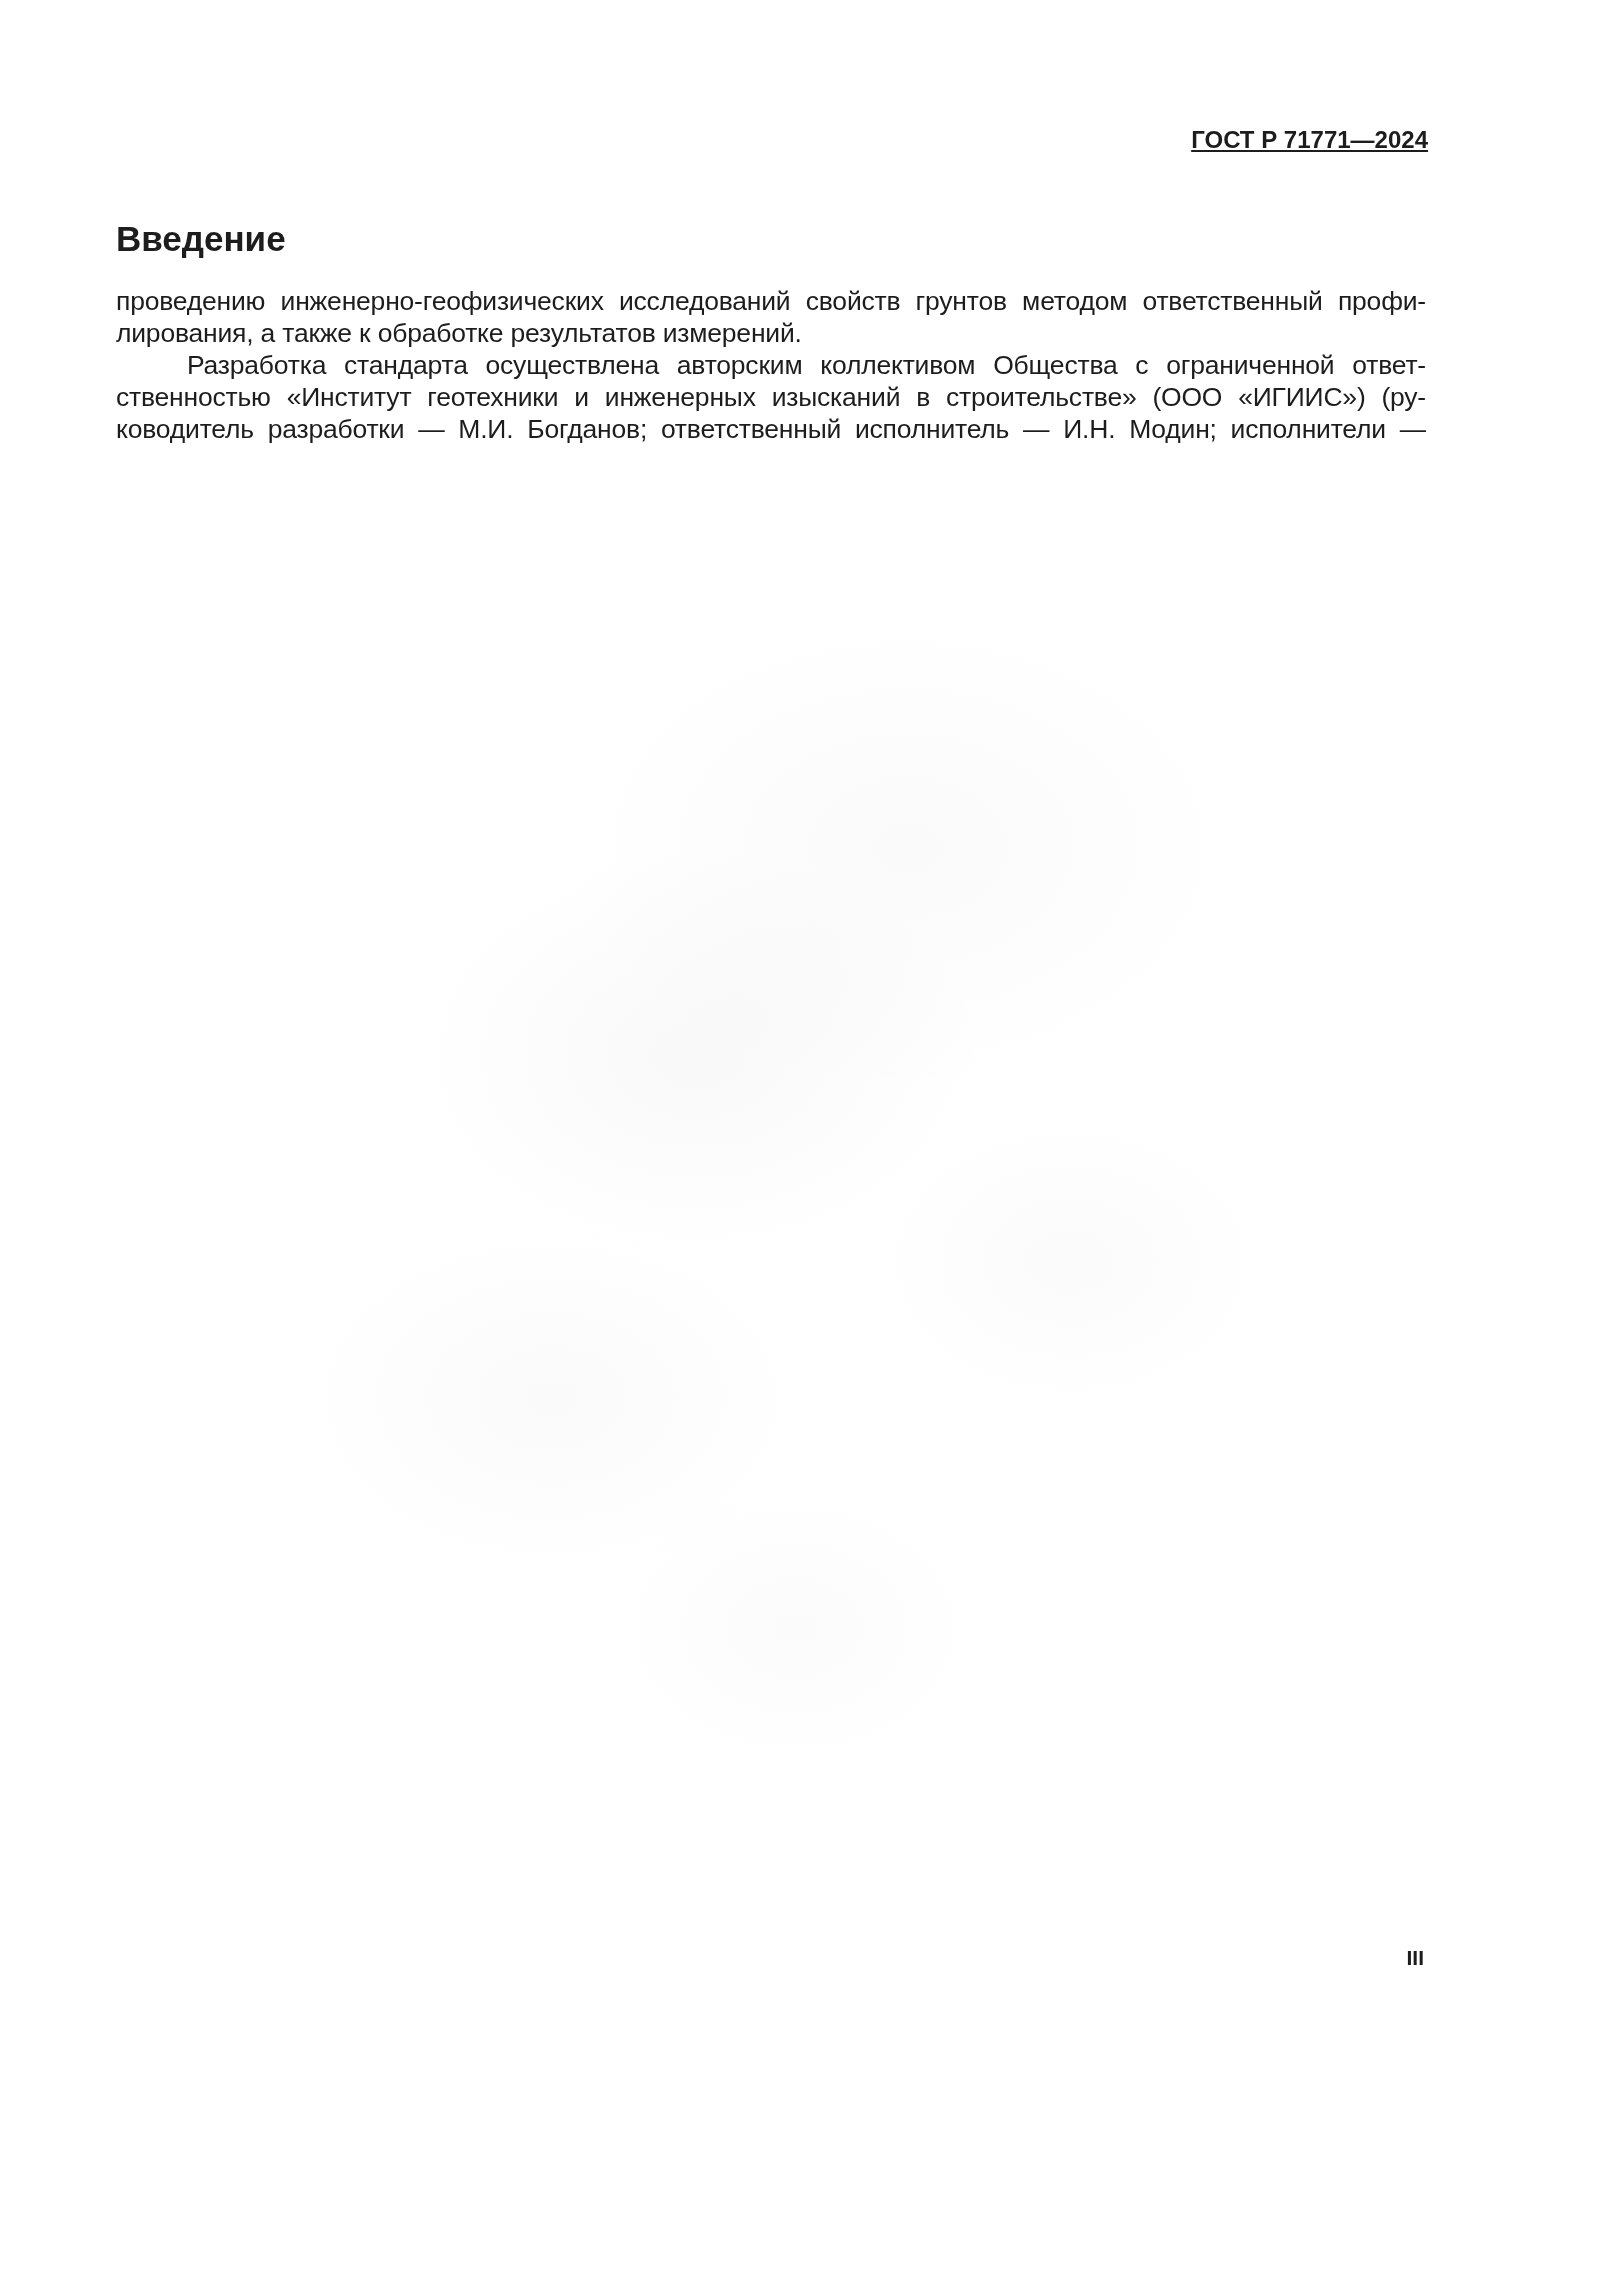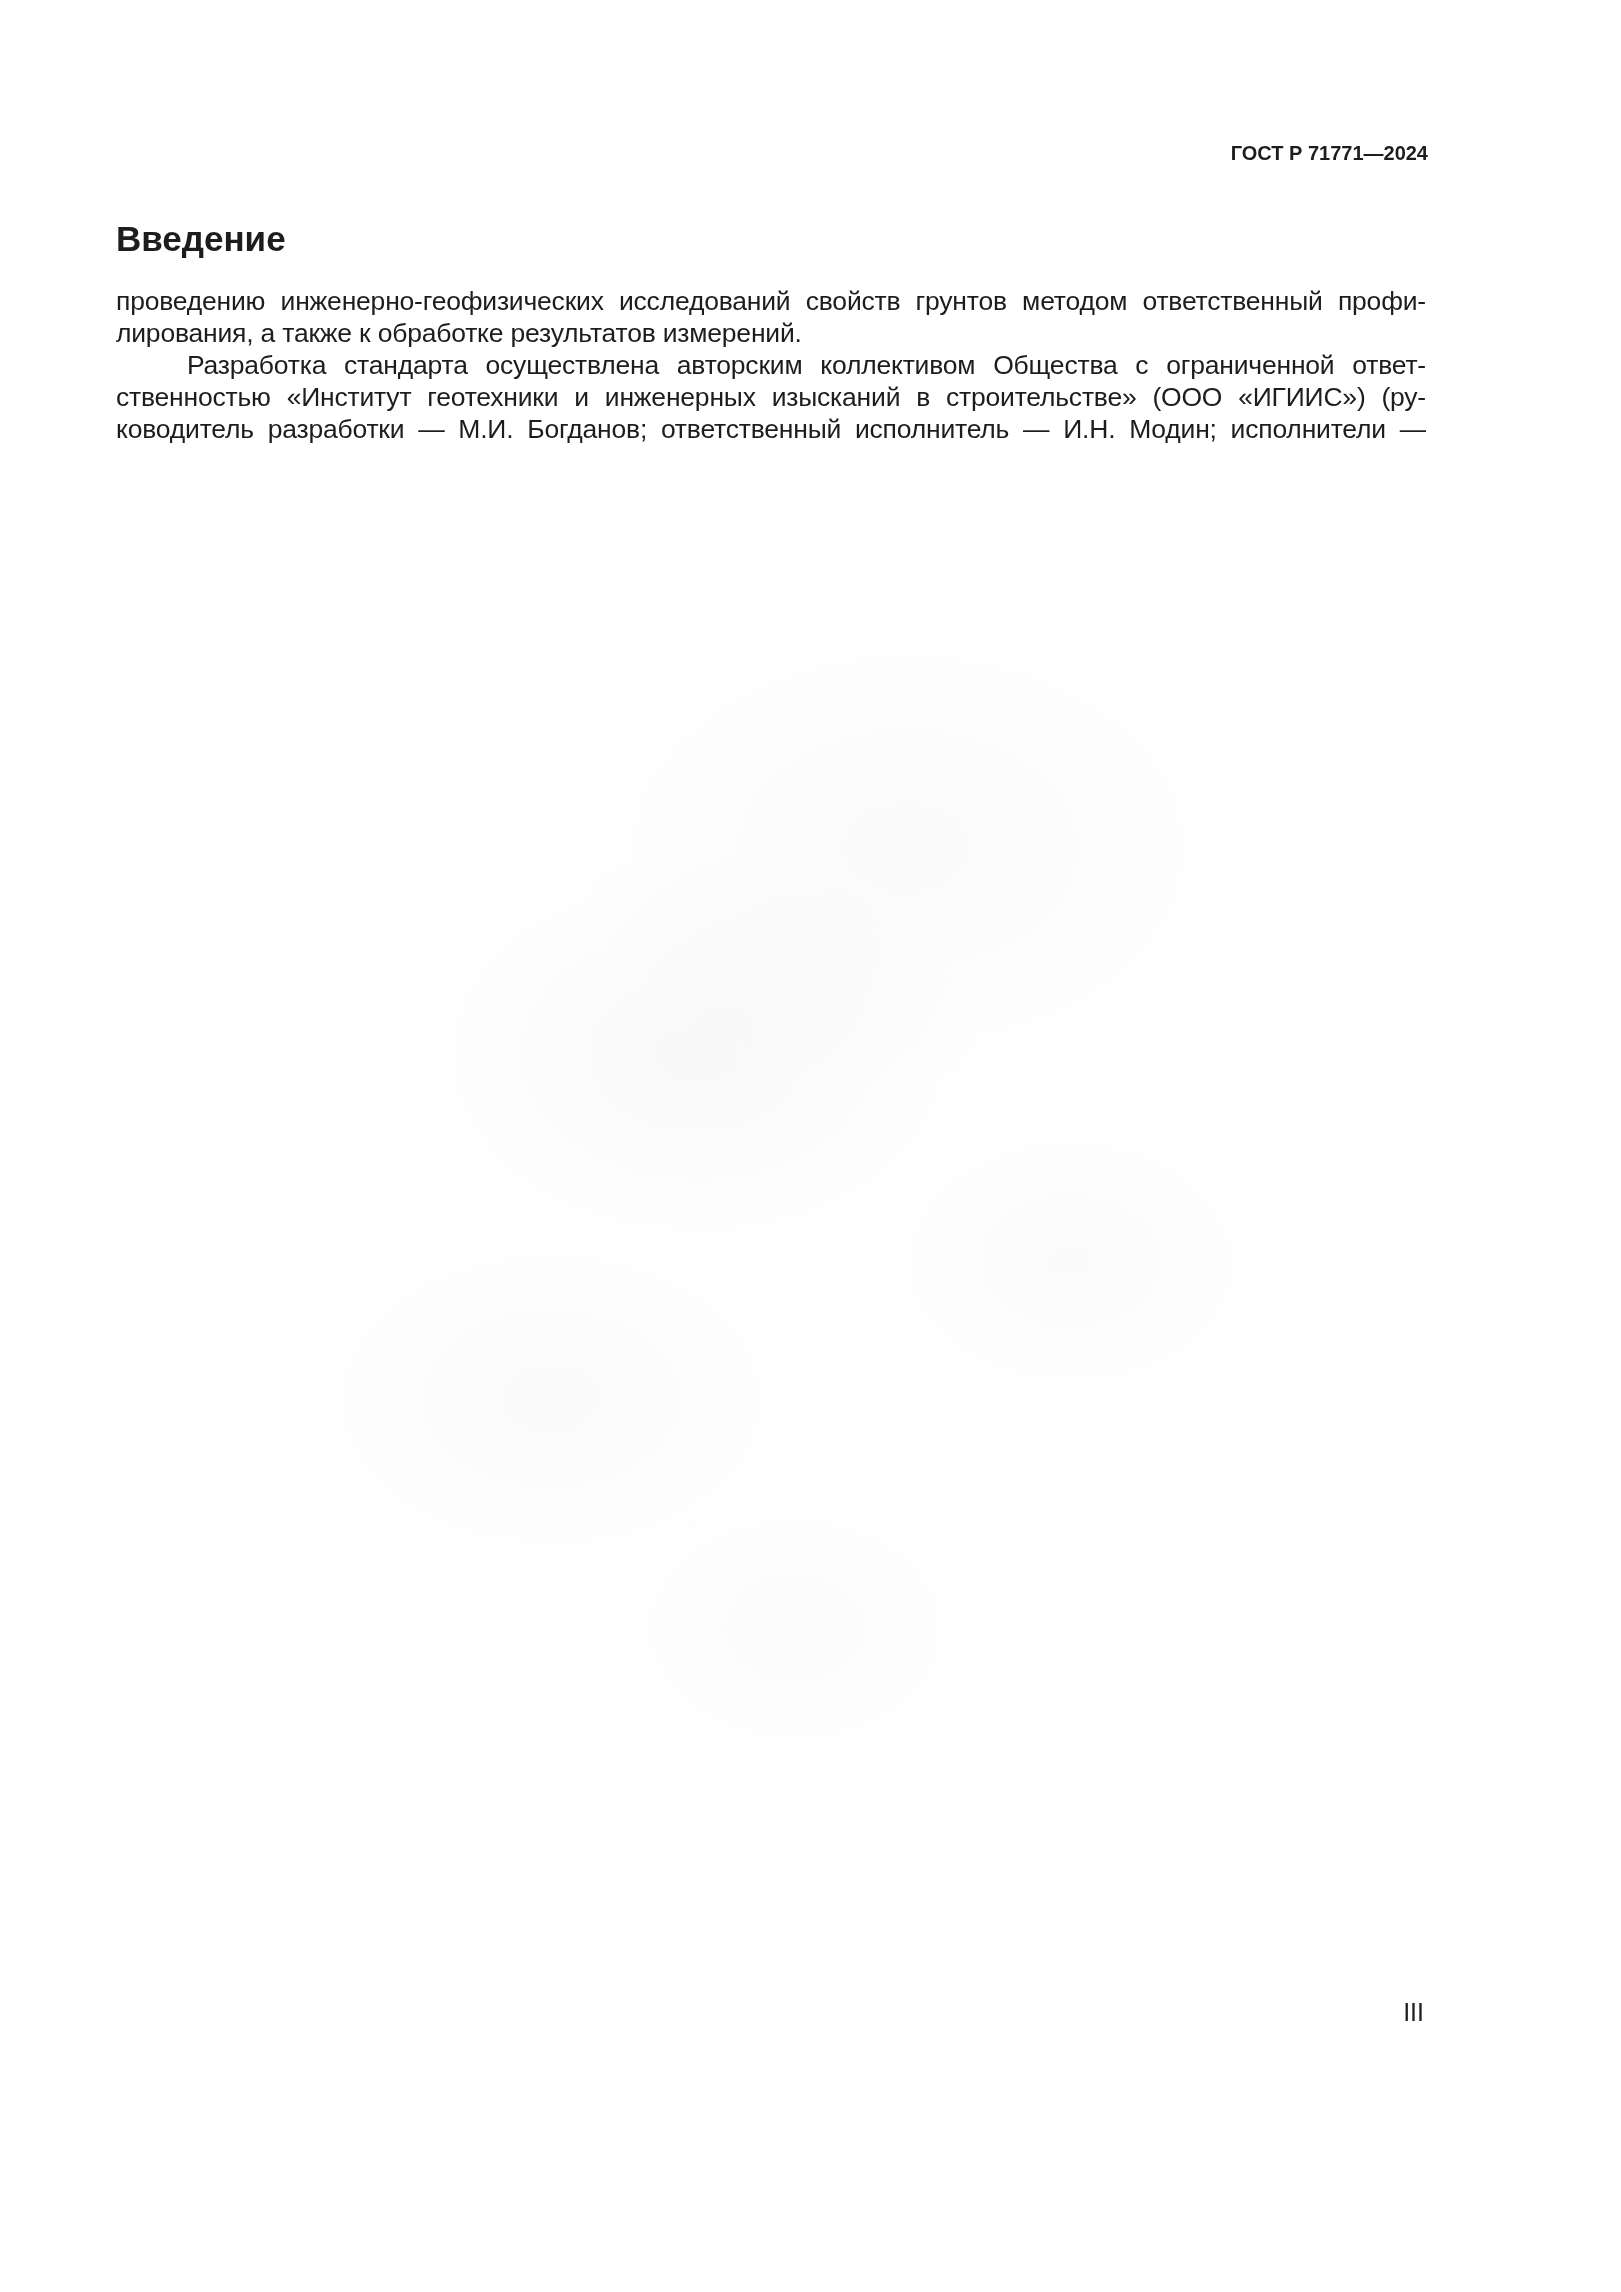--- a/index.html
+++ b/index.html
@@ -14,26 +14,27 @@
       radial-gradient(ellipse 372px 255px at 34% 61%, rgba(120,120,120,0.04), rgba(120,120,120,0) 70%),
       radial-gradient(ellipse 294px 216px at 66% 55%, rgba(120,120,120,0.035), rgba(120,120,120,0) 70%),
       radial-gradient(ellipse 274px 206px at 49% 71%, rgba(120,120,120,0.03), rgba(120,120,120,0) 70%),
       #ffffff;
     font-family: "Liberation Sans", sans-serif;
     color: #1d1d1d;
     overflow: hidden;
   }
   .doc-code {
     position: absolute;
-    top: 141px;
+    top: 126px;
     right: 193px;
-    font-size: 20px;
+    font-size: 24px;
     font-weight: bold;
     line-height: 1.2;
     white-space: nowrap;
+    text-decoration: underline;
   }
   .section-title {
     position: absolute;
     top: 218px;
     left: 116px;
     width: 1310px;
     margin: 0;
     text-align: left;
     font-size: 35px;
     font-weight: bold;
@@ -53,24 +54,24 @@
     text-align: justify;
     text-align-last: justify;
     max-height: 32px;
     overflow: hidden;
     hyphens: none;
   }
   .line.first { text-indent: 71px; }
   .line.last { text-align-last: left; }
   .page-number {
     position: absolute;
-    top: 1998px;
+    top: 1946px;
     right: 197px;
-    font-size: 25px;
-    font-weight: normal;
+    font-size: 21px;
+    font-weight: bold;
     line-height: 1.15;
   }
 </style>
 </head>
 <body>
 
 <div class="page">
   <div class="doc-code">ГОСТ Р 71771—2024</div>
 
   <h1 class="section-title">Введение</h1>

